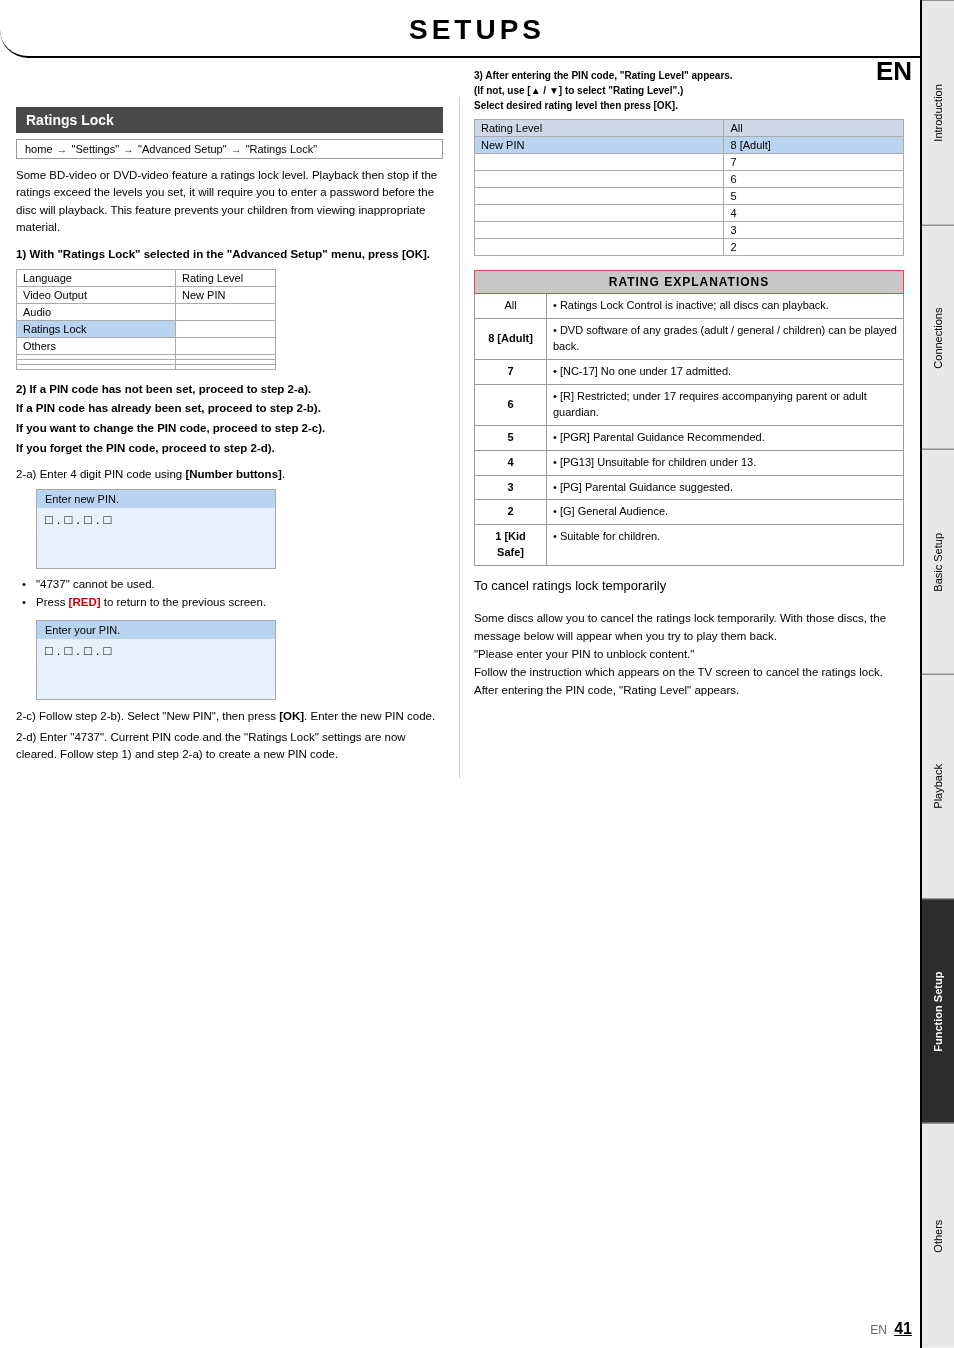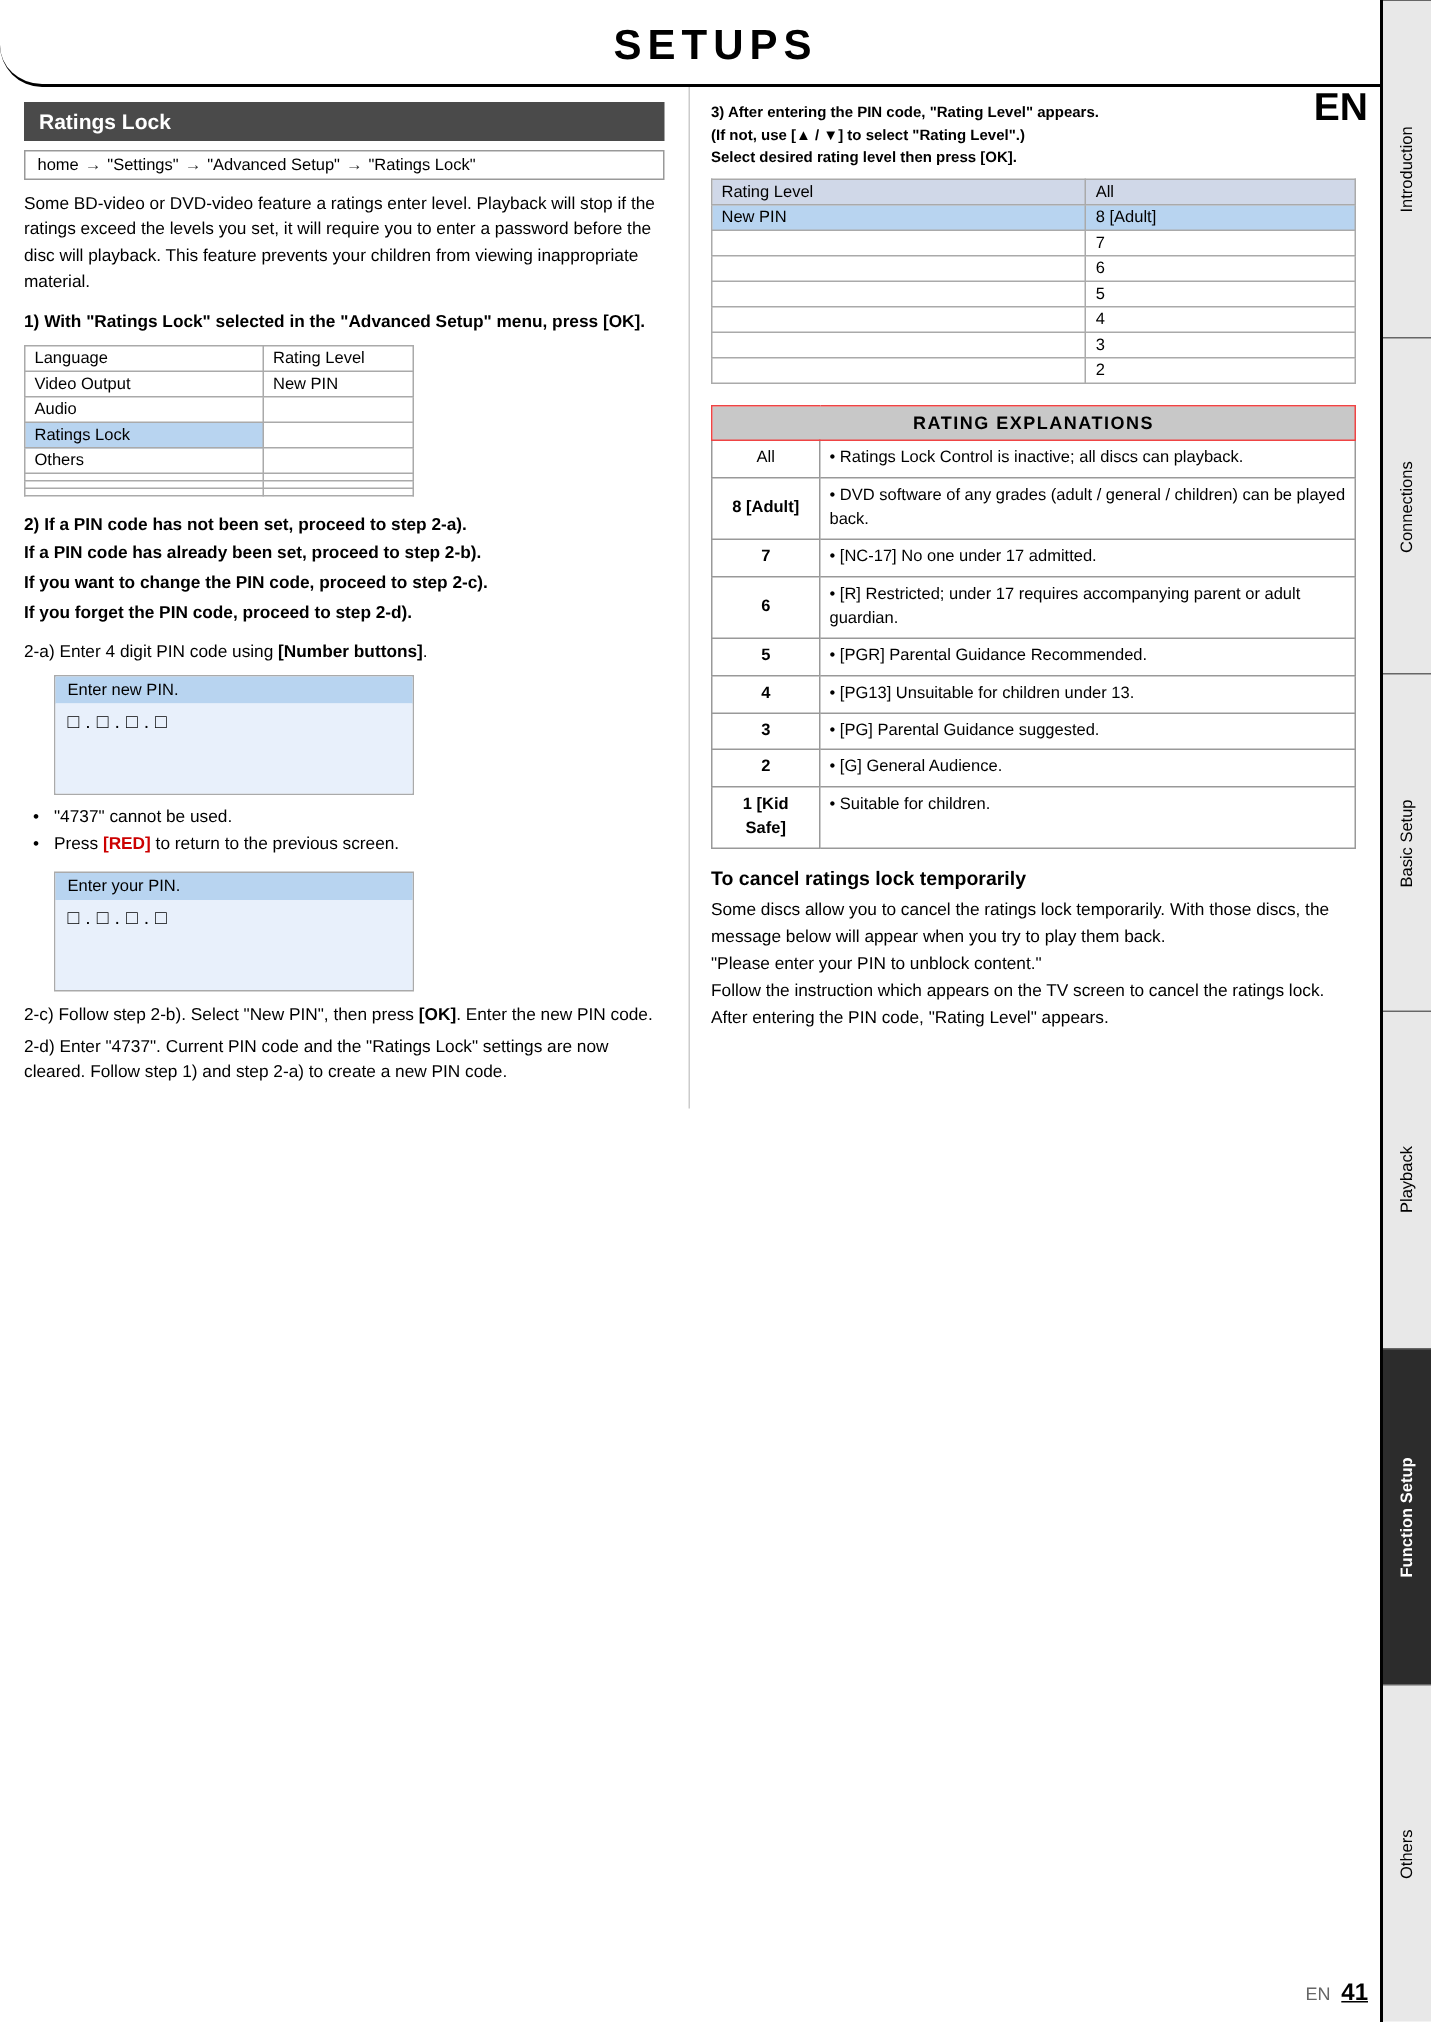--- a/index.html
+++ b/index.html
@@ -32,20 +32,21 @@
       display: flex;
       flex-direction: row;
       padding: 0;
     }
 
     
     .left-col {
       width: 460px;
       padding: 10px 16px 10px 16px;
       border-right: 1px solid #ccc;
+      margin-top: 39px;
     }
 
     
     .right-col {
       width: 460px;
       padding: 10px 16px 10px 14px;
     }
 
     
     .ratings-lock-heading {
@@ -219,22 +220,22 @@
       text-align: center;
       vertical-align: middle;
     }
     .rating-exp-table tr:first-child td:first-child {
       font-weight: normal;
     }
 
     
     .cancel-heading {
       font-size: 13px;
-      font-weight: bold;
-      margin-bottom: 6px;
+      font-weight: normal;
+      margin-bottom: 17px;
     }
     .cancel-body {
       font-size: 11.5px;
       line-height: 1.55;
       margin-bottom: 8px;
     }
     .cancel-footer {
       font-size: 11.5px;
       font-weight: bold;
     }
@@ -314,21 +315,21 @@
     <div class="breadcrumb">
       <span>home</span>
       <span class="breadcrumb-arrow">→</span>
       <span>"Settings"</span>
       <span class="breadcrumb-arrow">→</span>
       <span>"Advanced Setup"</span>
       <span class="breadcrumb-arrow">→</span>
       <span>"Ratings Lock"</span>
     </div>
 
-    <div class="body-text">Some BD-video or DVD-video feature a ratings enter level. Playback will stop if the ratings exceed the levels you set, it will require you to enter a password before the disc will playback. This feature prevents your children from viewing inappropriate material.</div>
+    <div class="body-text">Some BD-video or DVD-video feature a ratings lock level. Playback then stop if the ratings exceed the levels you set, it will require you to enter a password before the disc will playback. This feature prevents your children from viewing inappropriate material.</div>
 
     <div class="section-heading">1)  With "Ratings Lock" selected in the "Advanced Setup" menu, press [OK].</div>
 
     <table class="menu-table">
       <tbody id="menu-table-body">
       <tr>
             <td>Language</td>
             <td class="col-right">Rating Level</td>
           </tr>
           <tr>

